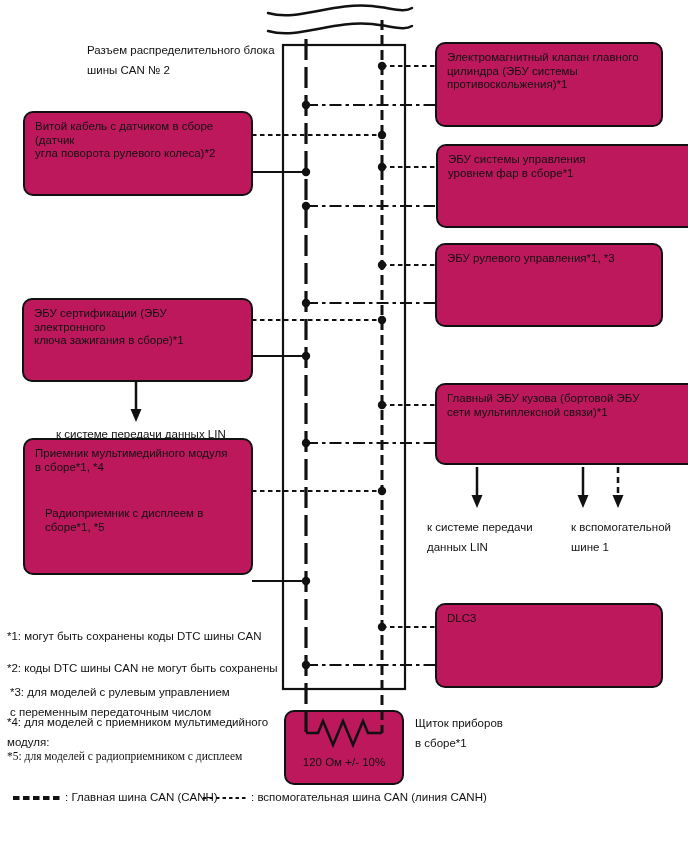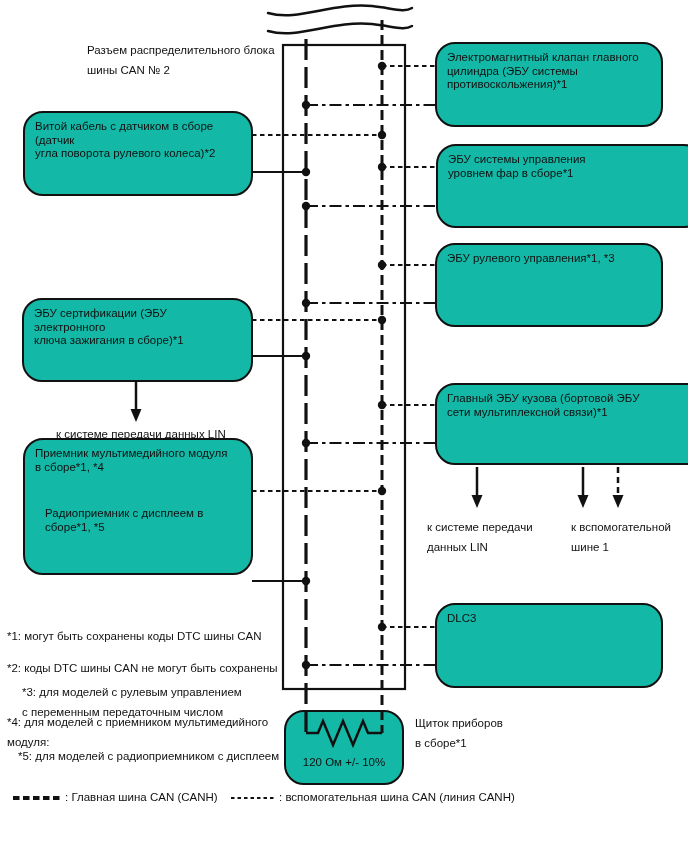--- a/index.html
+++ b/index.html
@@ -1,22 +1,22 @@
 <!DOCTYPE html>
 <html><head>
 <meta charset="utf-8">
 <style>
   html,body{margin:0;padding:0;background:#fff;}
   .stage{
     position:relative;width:688px;height:852px;background:#ffffff;
     font-family:"Liberation Sans",sans-serif;color:#111;overflow:hidden;
   }
   .box{
-    position:absolute;border:2.5px solid #111;border-radius:20px;
-    background:#14b8a6;box-sizing:border-box;z-index:1;
+    position:absolute;border:2.5px solid #111;border-radius:10px;
+    background:#be185d;box-sizing:border-box;z-index:1;
   }
   .txt{white-space:pre-line;font-size:11.5px;line-height:13.5px;}
   .box .txt{padding:7px 10px;}
   .box .txt2{position:absolute;left:0;top:60px;padding:7px 20px;}
   .lbl{position:absolute;font-size:11.5px;line-height:20px;white-space:pre-line;z-index:3;}
   .wires{position:absolute;left:0;top:0;z-index:2;pointer-events:none;}
   .legend-item{position:absolute;display:flex;align-items:center;z-index:3;}
   .legend-item .lsample{flex:0 0 auto;margin-right:3px;}
   .legend-item .ltext{font-size:11.5px;white-space:nowrap;}
 </style>
@@ -150,41 +150,41 @@
   <div class="lbl" style="left:571px;top:517px;">к вспомогательной
 шине 1</div>
 
   <div class="lbl" style="left:415px;top:713px;">Щиток приборов
 в сборе*1</div>
 
   <div class="lbl" style="left:294px;top:752px;width:100px;text-align:center;">120 Ом +/- 10%</div>
 
   <div class="lbl" style="left:7px;top:626px;">*1: могут быть сохранены коды DTC шины CAN</div>
   <div class="lbl" style="left:7px;top:658px;">*2: коды DTC шины CAN не могут быть сохранены</div>
-  <div class="lbl" style="left:22px;top:682px;">*3: для моделей с рулевым управлением
+  <div class="lbl" style="left:10px;top:682px;">*3: для моделей с рулевым управлением
 с переменным передаточным числом</div>
   <div class="lbl" style="left:7px;top:712px;">*4: для моделей с приемником мультимедийного
 модуля:</div>
-  <div class="lbl" style="left:18px;top:746px;">*5: для моделей с радиоприемником с дисплеем</div>
+  <div class="lbl" style="left:7px;top:746px;font-family:Liberation Serif, serif;">*5: для моделей с радиоприемником с дисплеем</div>
 
   <div class="legend-item" style="left:13px;top:791px;">
     <svg class="lsample" width="49" height="10">
       <line x1="0" y1="6" x2="49" y2="6" stroke="#111" stroke-width="4" stroke-dasharray="6.5 3.5"></line>
     </svg>
     <span class="ltext">: Главная шина CAN (CANH)</span>
   </div>
 
   <div class="legend-item" style="left:13px;top:864px;margin-top:15px;">
     <svg class="lsample" width="49" height="10">
       <line x1="0" y1="6" x2="49" y2="6" stroke="#111" stroke-width="4" stroke-dasharray="20 4 6 4"></line>
     </svg>
     <span class="ltext">: главная шина CAN (CANL)</span>
   </div>
 
-  <div class="legend-item" style="left:203px;top:791px;padding-left:28px;">
+  <div class="legend-item" style="left:203px;top:791px;">
     <svg class="lsample" width="45" height="10">
       <line x1="0" y1="6" x2="45" y2="6" stroke="#111" stroke-width="1.8" stroke-dasharray="3.5 3"></line>
     </svg>
     <span class="ltext">: вспомогательная шина CAN (линия CANH)</span>
   </div>
 
 
 </div>
 
 </body></html>

